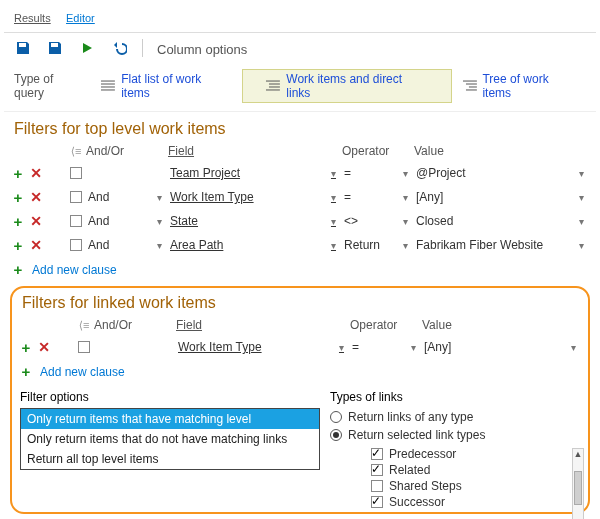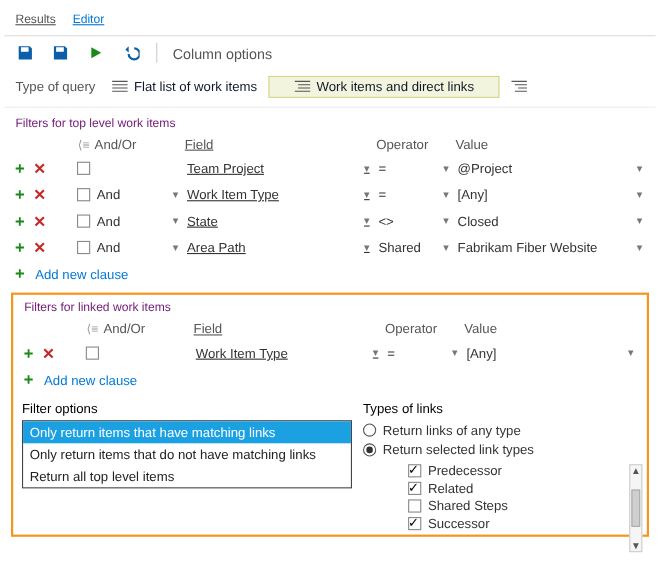--- a/index.html
+++ b/index.html
@@ -65,30 +65,30 @@
   .query-type-label {
     color: #555;
     padding-right: 4px;
   }
   .qt-option {
     display: inline-flex;
     align-items: center;
     gap: 5px;
     padding: 3px 6px;
     cursor: pointer;
-    color: #0f172a;
+    color: #1d4ed8;
   }
   .qt-option.selected {
     background: #f3f4dd;
     border: 1px solid #d4d48a;
     padding: 2px 22px;
   }
   .section-title {
-    font-size: 11px;
-    color: #701a75;
+    font-size: 16px;
+    color: #a16207;
     padding: 8px 10px 4px 10px;
   }
   .grid {
     position: relative;
   }
   .grid-header, .grid-row {
     display: flex;
     align-items: center;
     padding: 2px 6px;
   }
@@ -148,21 +148,21 @@
     display: flex;
     align-items: center;
     gap: 6px;
     padding: 4px 6px;
     color: #0078d4;
     cursor: pointer;
   }
   .add-clause .plus { color:#1a8a1a; font-weight:bold; font-size:15px; width:16px; text-align:center; }
   .linked-section {
     border: 2px solid #f7941d;
-    border-radius: 0;
+    border-radius: 14px;
     margin: 4px 6px 2px 6px;
     padding-bottom: 2px;
     position:relative;
   }
   .lower-row {
     display: flex;
     padding: 2px 8px 0 8px;
     gap: 10px;
   }
   .filter-options-box {
@@ -286,20 +286,21 @@
   <span class="qt-option selected">
     <svg width="16" height="14" viewBox="0 0 16 14">
         <path stroke="#555" stroke-width="1" d="M1 2h14M4 5h11M4 8h11M1 11h14"></path>
       </svg>
     <span>Work items and direct links</span>
   </span>
   <span class="qt-option">
     <svg width="16" height="14" viewBox="0 0 16 14">
         <path stroke="#555" stroke-width="1" d="M1 2h14M4 5h11M7 8h8M4 11h11"></path>
       </svg>
+    <span>Tree of work items</span>
   </span>
 </div>
 
 <div class="section-title">Filters for top level work items</div>
 <div class="grid">
   <div class="grid-header">
     <div class="col-actions"></div>
     <div class="col-group">
         <span class="group-icon">⟨≡</span>
       </div>
@@ -423,21 +424,21 @@
       </span>
     </div>
     <div class="col-field cell">
       <span class="dd">
         <span>Area Path</span>
         <span class="caret">▾</span>
       </span>
     </div>
     <div class="col-op cell">
       <span class="dd">
-        <span>Shared</span>
+        <span>Return</span>
         <span class="caret">▾</span>
       </span>
     </div>
     <div class="col-value cell">
       <span class="dd">
         <span>Fabrikam Fiber Website</span>
         <span class="caret">▾</span>
       </span>
     </div>
       </div>
@@ -499,21 +500,21 @@
     <div class="add-clause">
       <span class="plus">+</span>
       <span>Add new clause</span>
     </div>
   </div>
 
   <div class="lower-row">
     <div class="filter-options-box">
       <div class="fo-title">Filter options</div>
       <div class="fo-list" id="fo-list">
-          <div class="fo-item selected">Only return items that have matching links</div>
+          <div class="fo-item selected">Only return items that have matching level</div>
           <div class="fo-item">Only return items that do not have matching links</div>
           <div class="fo-item">Return all top level items</div>
         </div>
     </div>
     <div class="types-box">
       <div class="tl-title">Types of links</div>
       <div class="radio-row">
         <span class="radio" id="radio-any"></span>
         <span>Return links of any type</span>
       </div>

